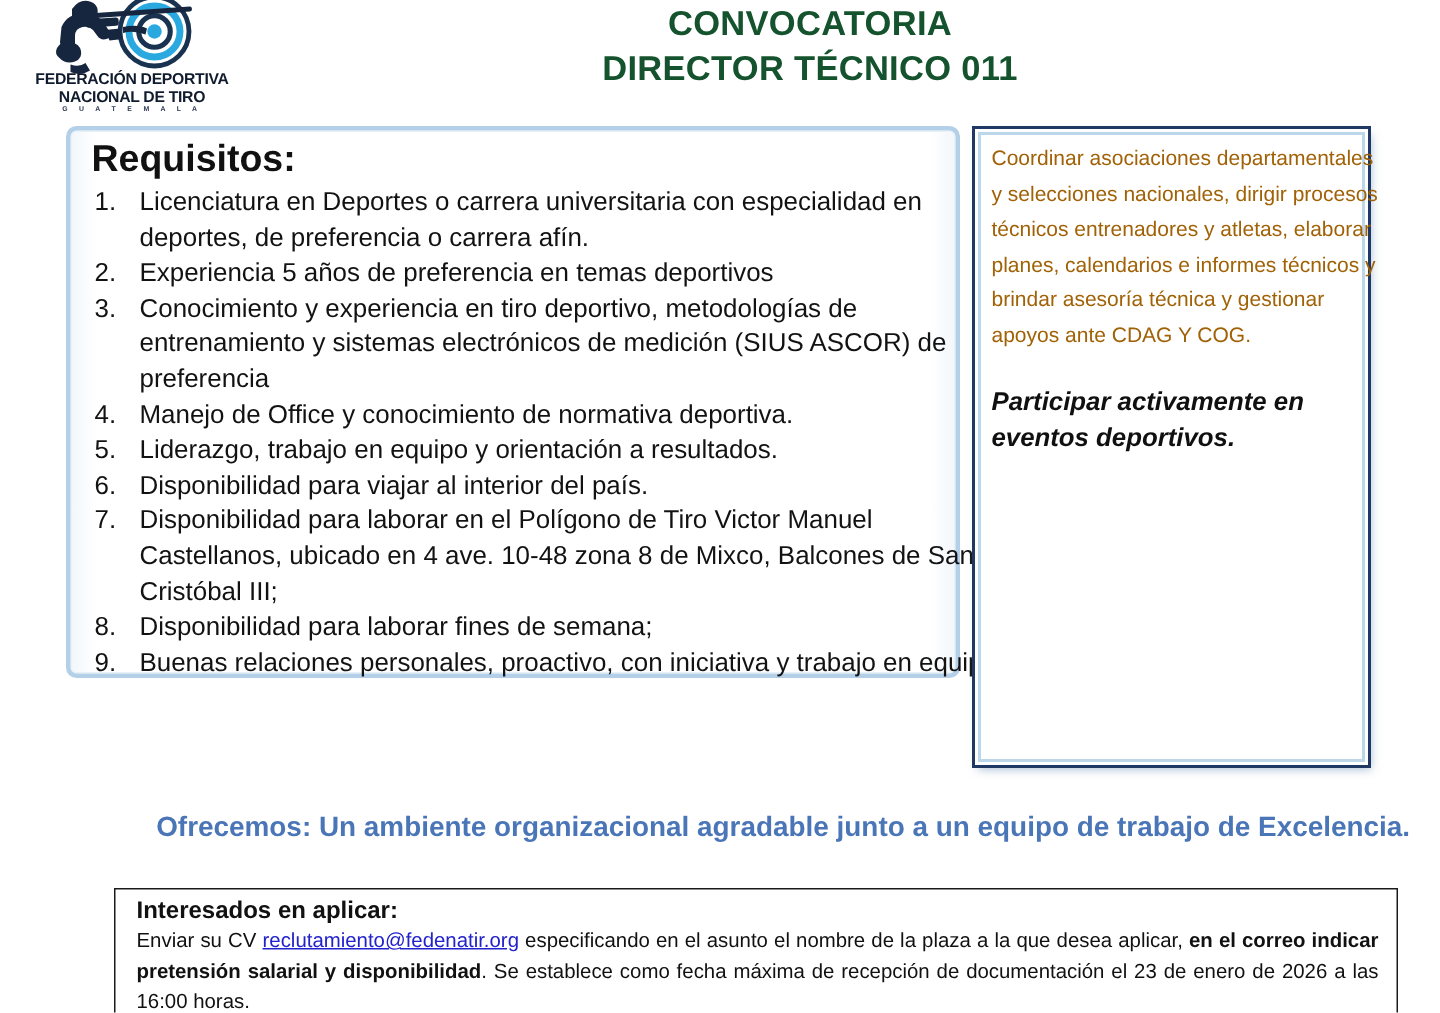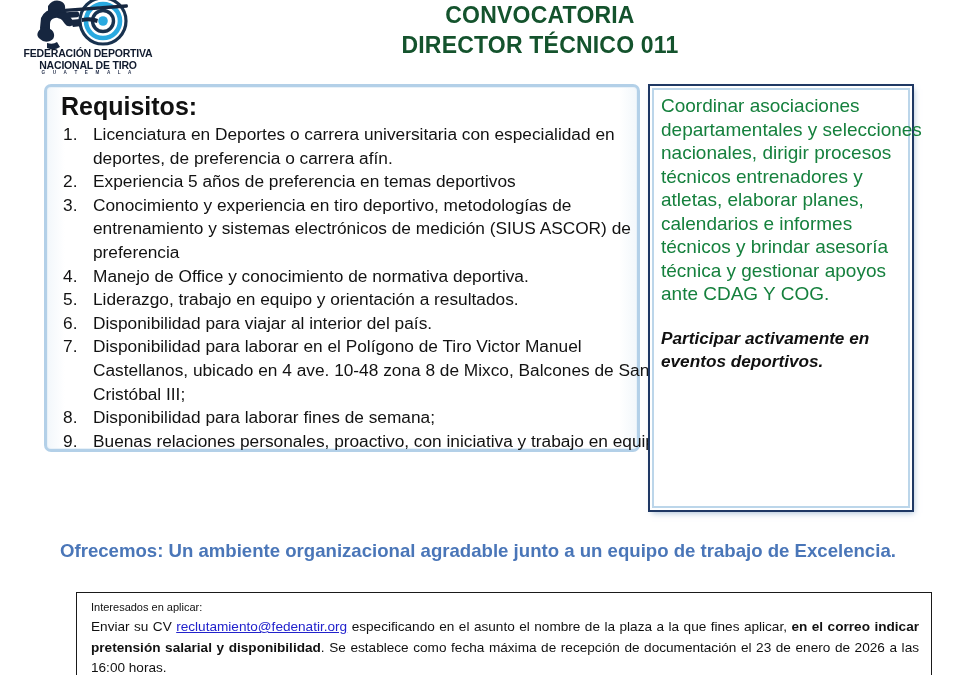--- a/index.html
+++ b/index.html
@@ -127,39 +127,39 @@
     left: 11px; top: 8px;
     width: 262px;
   }
   #funcion-title {
     font-size: 20.5px;
     font-weight: bold;
     color: #101010;
     line-height: 27px;
   }
   #funcion-body {
-    font-size: 19px;
+    font-size: 14px;
     line-height: 23.5px;
-    color: #15803d;
+    color: #a16207;
   }
   #funcion-note {
     margin-top: 21px;
     font-size: 17.2px;
     line-height: 23.5px;
     font-weight: bold;
     font-style: italic;
     color: #101010;
   }
 
   
   #ofrecemos {
     position: absolute;
     left: 60px; top: 538px;
     width: 880px;
-    text-align: left;
+    text-align: right;
     color: #4a76b8;
     font-weight: bold;
     font-size: 18.6px;
     line-height: 25px;
   }
 
   
   #aplicar-box {
     position: absolute;
     left: 76px; top: 592px;
@@ -167,22 +167,22 @@
     border: 1.5px solid #1a1a1a;
     background: #ffffff;
     overflow: hidden;
   }
   #aplicar-inner {
     position: absolute;
     left: 14px; top: 5px;
     width: 828px;
   }
   #aplicar-title {
-    font-size: 11px;
-    font-weight: normal;
+    font-size: 16px;
+    font-weight: bold;
     color: #111111;
     line-height: 19px;
   }
   #aplicar-body {
     font-size: 13.6px;
     line-height: 20.5px;
     color: #111111;
     text-align: justify;
   }
   #aplicar-body .em { font-weight: bold; }
@@ -253,18 +253,18 @@
       <div id="funcion-note">Participar activamente en eventos deportivos.</div>
     </div>
   </div>
 
   <div id="ofrecemos">Ofrecemos: Un ambiente organizacional agradable  junto a un equipo de trabajo de Excelencia.</div>
 
   <div id="aplicar-box">
     <div id="aplicar-inner">
       <div id="aplicar-title">Interesados en aplicar:</div>
       <div id="aplicar-body">
-        <span>Enviar su CV </span><a class="mail" href="#">reclutamiento@fedenatir.org</a><span> especificando en el asunto el nombre de la plaza a la que fines aplicar, </span><span class="em">en el correo indicar pretensión salarial y disponibilidad</span><span>. Se establece como fecha  máxima de recepción de  documentación el 23 de enero de 2026 a las 16:00 horas.</span>
+        <span>Enviar su CV </span><a class="mail" href="#">reclutamiento@fedenatir.org</a><span> especificando en el asunto el nombre de la plaza a la que desea aplicar, </span><span class="em">en el correo indicar pretensión salarial y disponibilidad</span><span>. Se establece como fecha  máxima de recepción de  documentación el 23 de enero de 2026 a las 16:00 horas.</span>
       </div>
     </div>
   </div>
 
 </div>
 
 </body></html>

